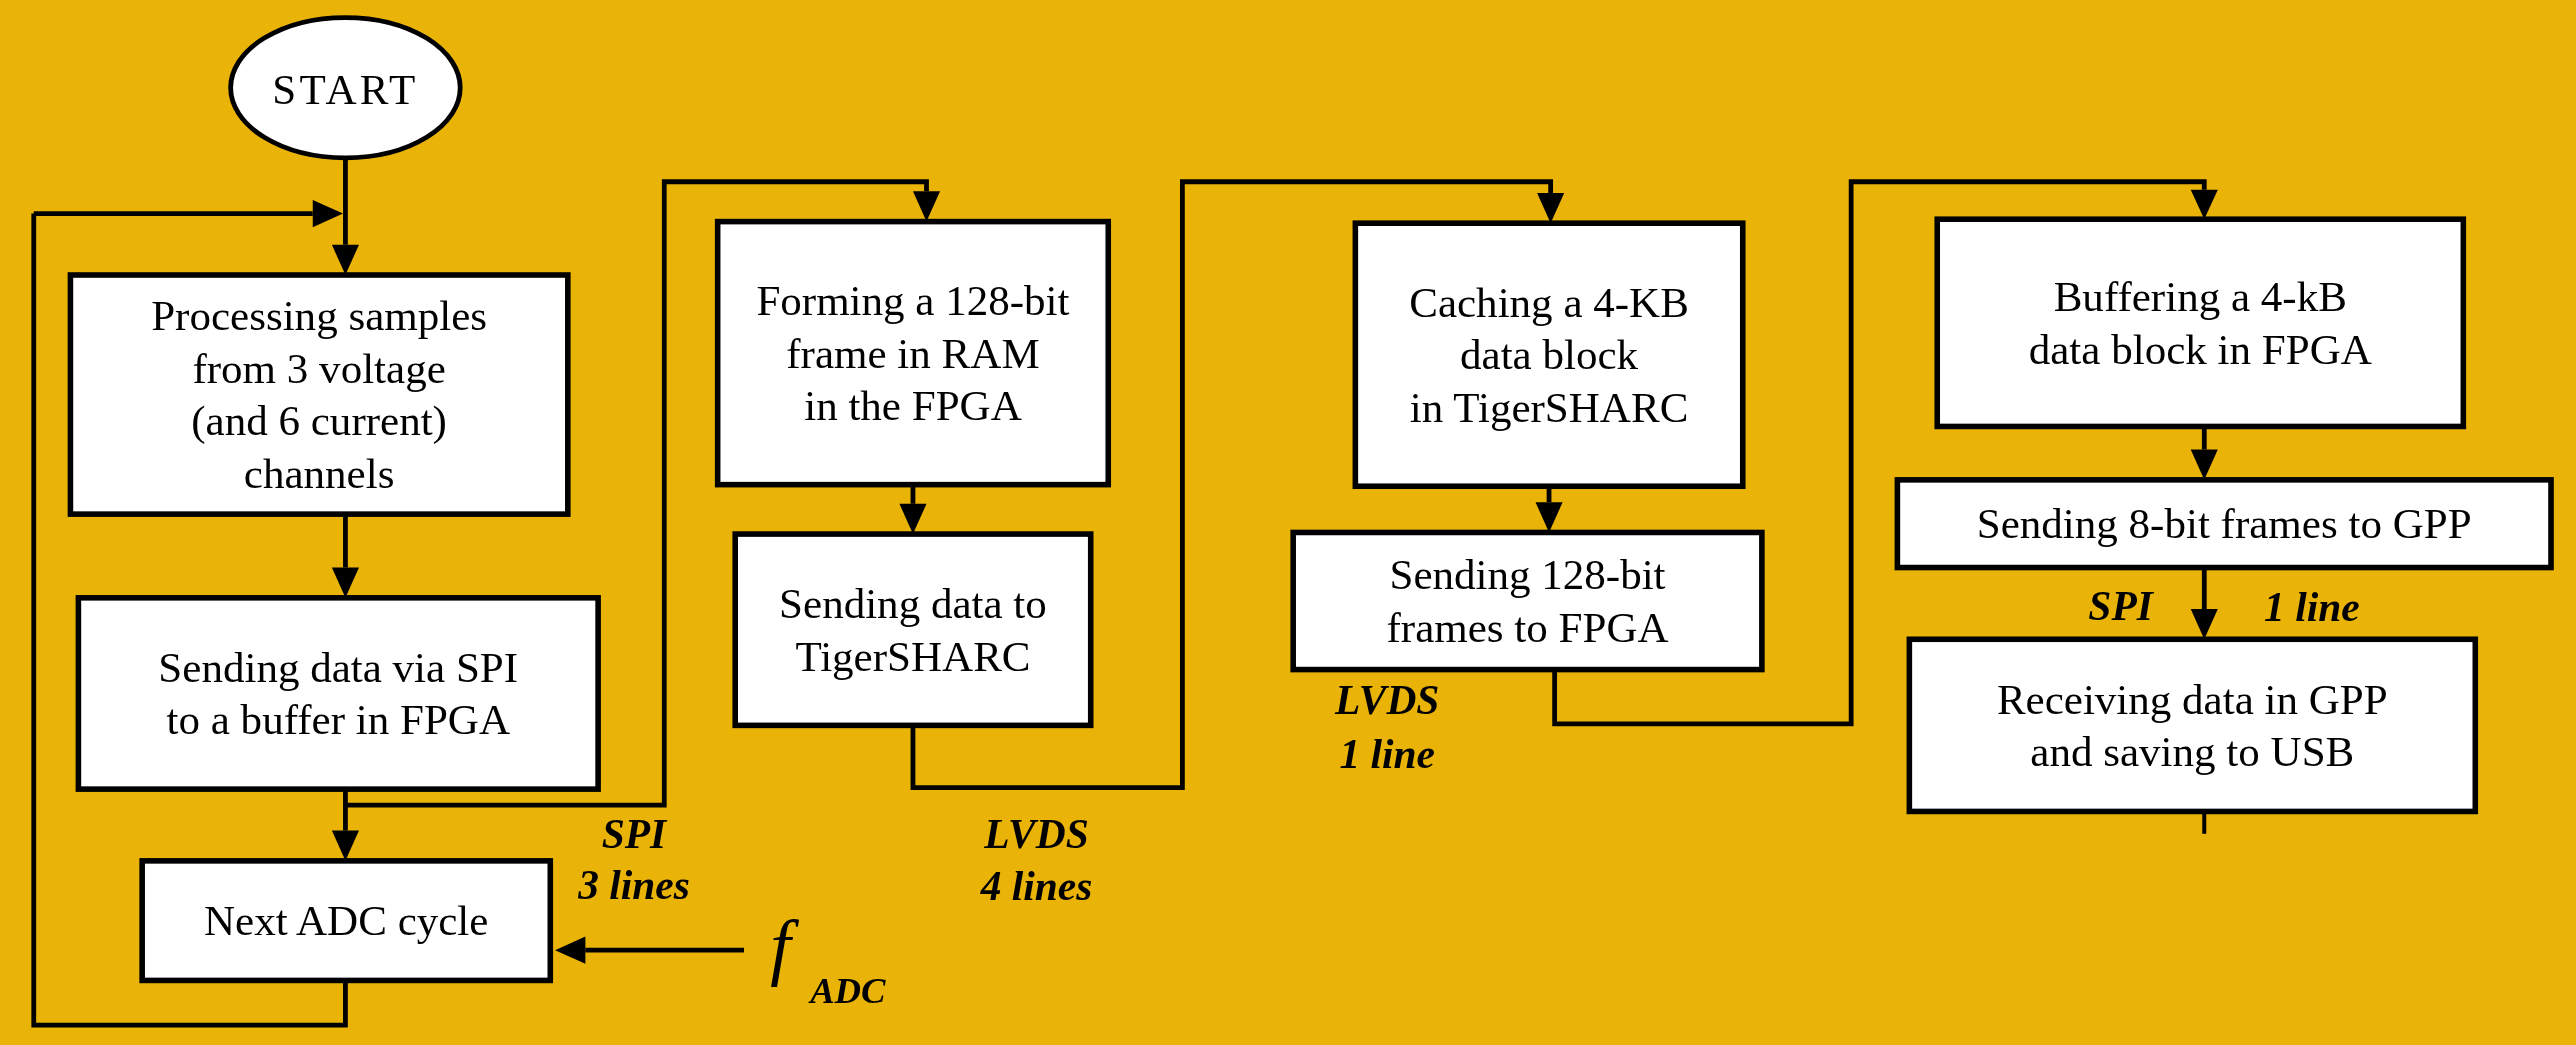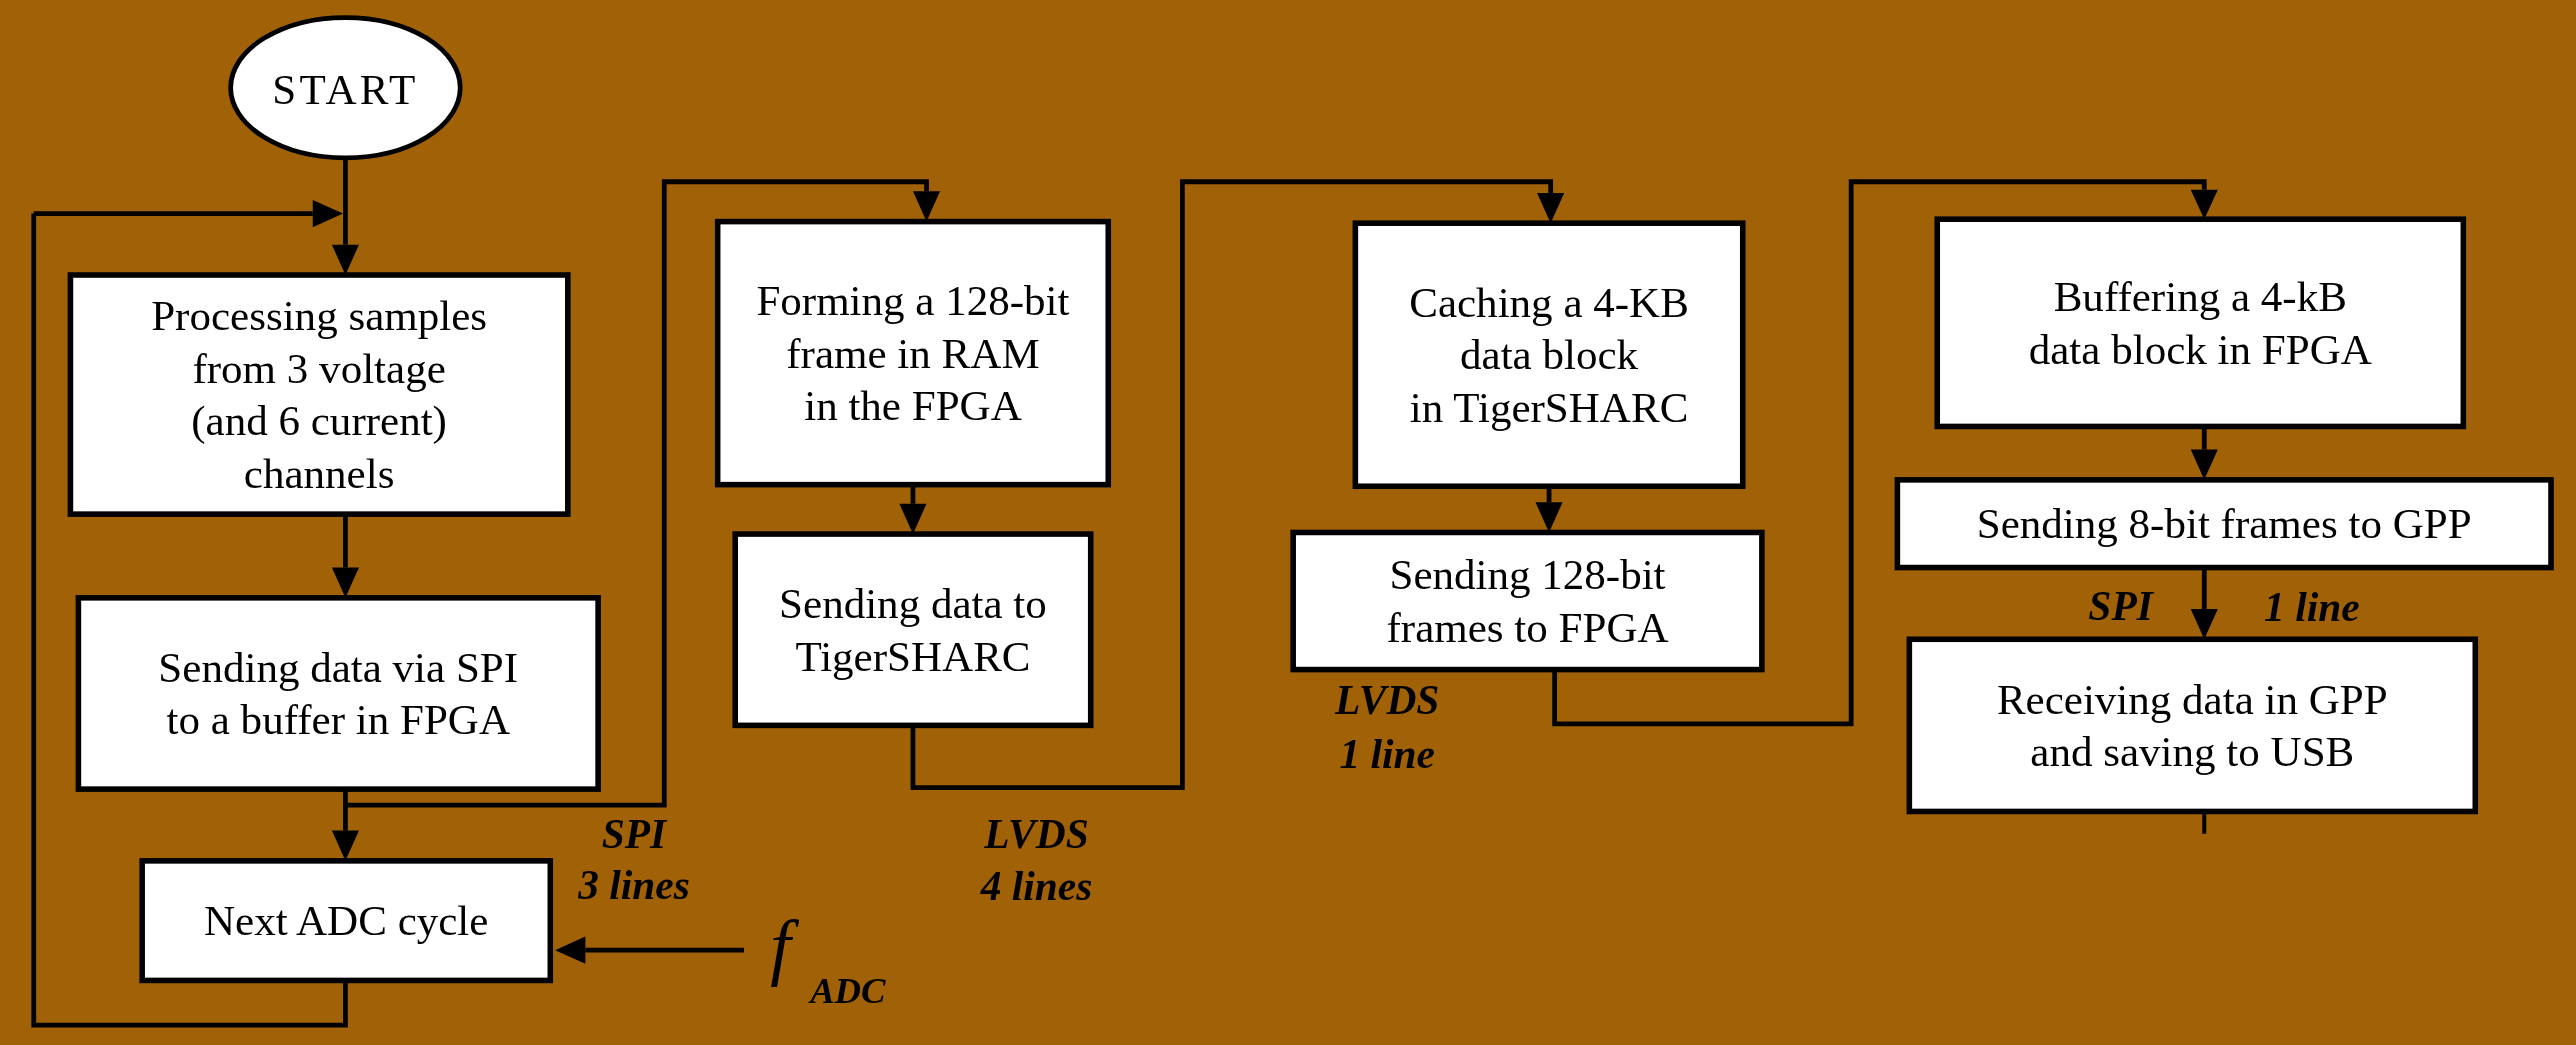--- a/index.html
+++ b/index.html
@@ -4,21 +4,21 @@
 <style>
   html, body {
     margin: 0;
     padding: 0;
     background: #ffffff;
   }
   .stage {
     position: relative;
     width: 2576px;
     height: 1045px;
-    background: #a16207;
+    background: #eab308;
   }
   svg { display: block; }
   .box {
     fill: #ffffff;
     stroke: #000000;
     stroke-width: 7;
   }
   .node-ellipse {
     fill: #ffffff;
     stroke: #000000;

